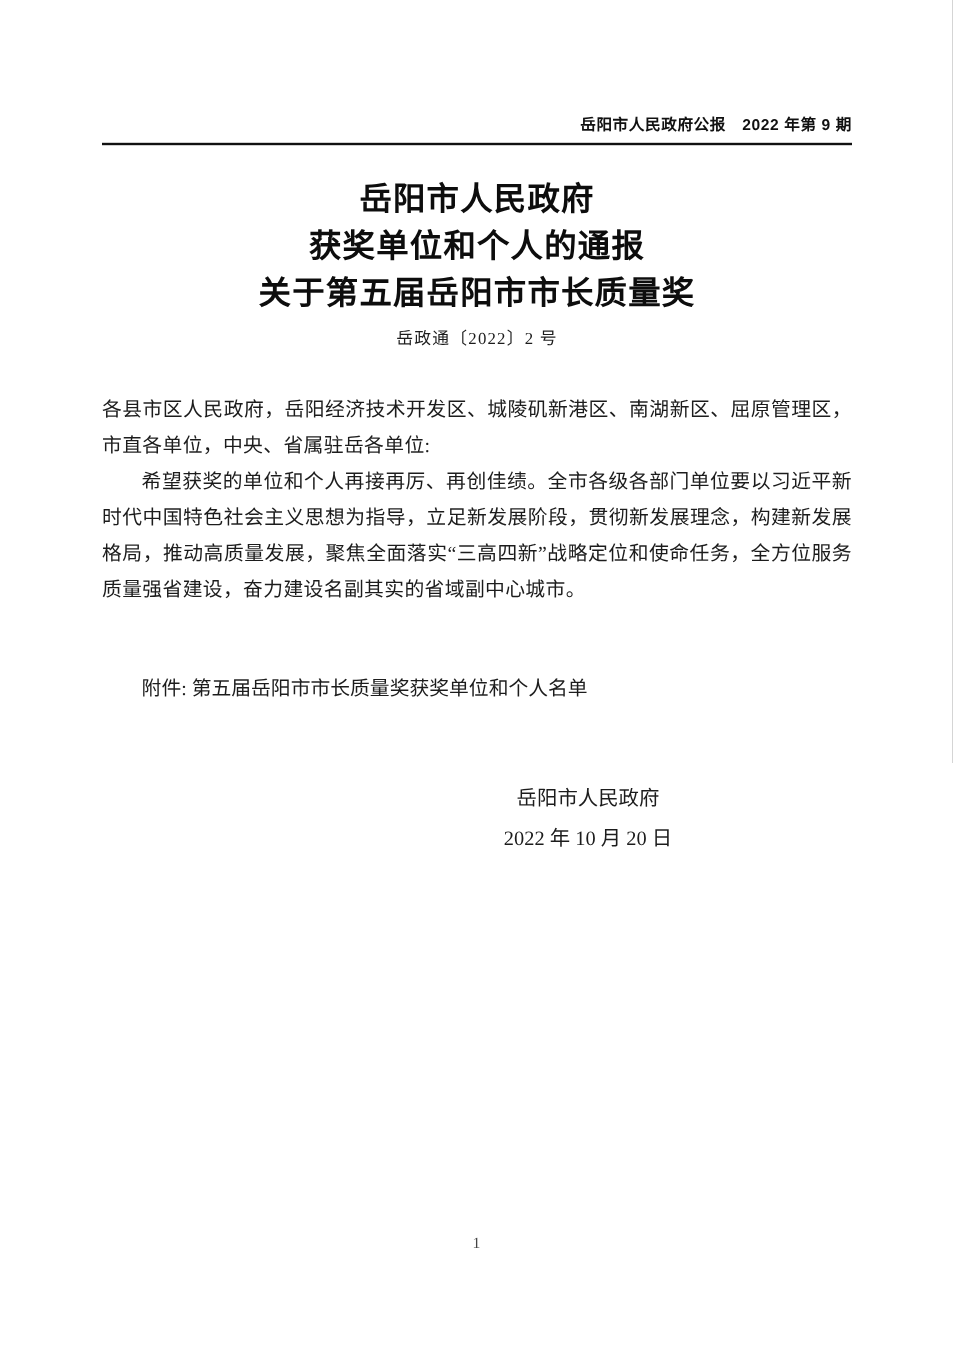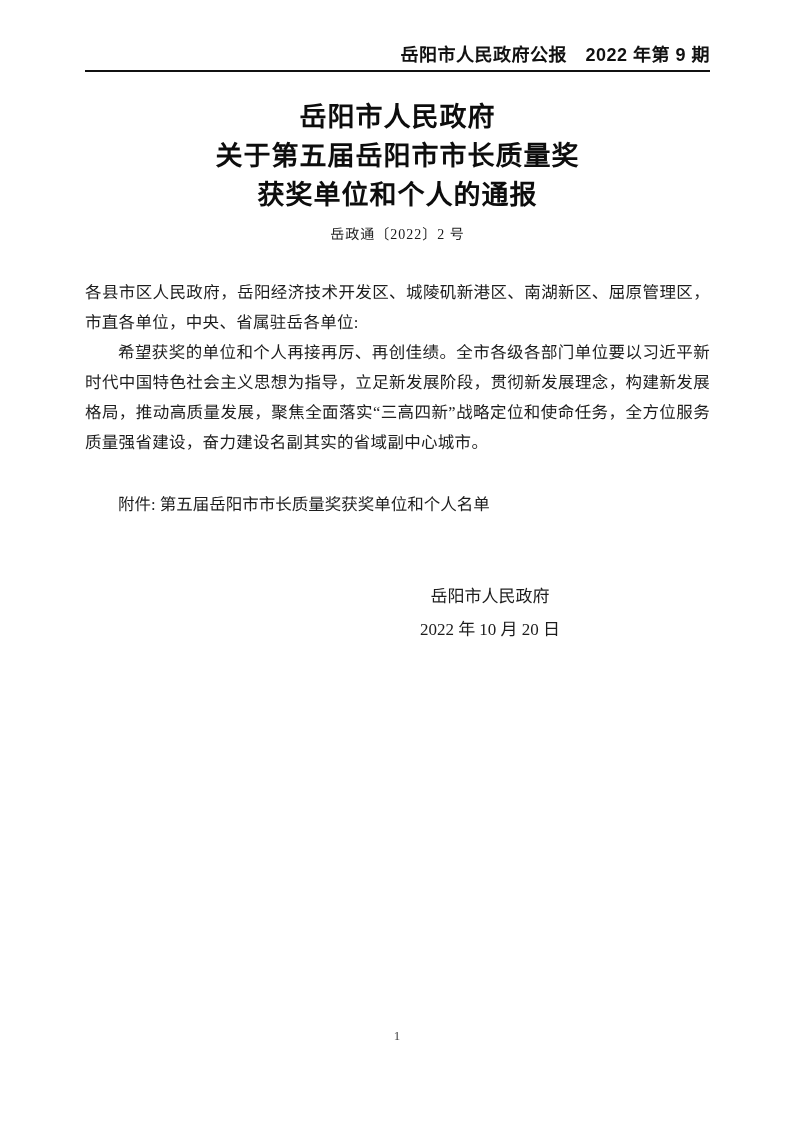--- a/index.html
+++ b/index.html
@@ -16,25 +16,25 @@
     color: #1c1c1c;
     font-family: "Liberation Serif", "DejaVu Serif", serif;
     overflow: hidden;
     box-sizing: border-box;
   }
   .content {
     margin: 0 84px 0 85px; 
   }
   
   .masthead {
-    padding-top: 46px;
+    padding-top: 95px;
     text-align: right;
     font-family: "Liberation Sans", "DejaVu Sans", sans-serif;
     font-weight: 700;
-    font-size: 18px;
+    font-size: 13px;
     line-height: 18px;
     letter-spacing: 0.5px;
     color: #111;
   }
   .header-rule {
     margin-top: 6px;
     height: 2px;
     background: #111;
   }
   
@@ -62,21 +62,21 @@
     text-align: justify;
     letter-spacing: 0.3px;
   }
   .body-text p {
     margin: 0;
   }
   .body-text p.indent {
     text-indent: 2em;
   }
   .attachment {
-    margin-top: 32px;
+    margin-top: 52px;
     font-size: 16.5px;
     line-height: 30px;
     text-indent: 2em;
   }
   
   .signature {
     margin: 60px 130px 0 auto;
     width: 180px;
     text-align: center;
     font-size: 17px;
@@ -97,22 +97,22 @@
 <body>
 
 <div class="page">
   <div class="content">
 
     <div class="masthead">岳阳市人民政府公报　2022 年第 9 期</div>
     <div class="header-rule"></div>
 
     <h1 class="doc-title">
       <div>岳阳市人民政府</div>
+      <div>获奖单位和个人的通报</div>
       <div>关于第五届岳阳市市长质量奖</div>
-      <div>获奖单位和个人的通报</div>
     </h1>
 
     <div class="doc-number">岳政通〔2022〕2 号</div>
 
     <div class="body-text">
       <p>各县市区人民政府，岳阳经济技术开发区、城陵矶新港区、南湖新区、屈原管理区，市直各单位，中央、省属驻岳各单位:</p>
       <p class="indent">希望获奖的单位和个人再接再厉、再创佳绩。全市各级各部门单位要以习近平新时代中国特色社会主义思想为指导，立足新发展阶段，贯彻新发展理念，构建新发展格局，推动高质量发展，聚焦全面落实“三高四新”战略定位和使命任务，全方位服务质量强省建设，奋力建设名副其实的省域副中心城市。</p>
     </div>
 
     <div class="attachment">附件: 第五届岳阳市市长质量奖获奖单位和个人名单</div>

